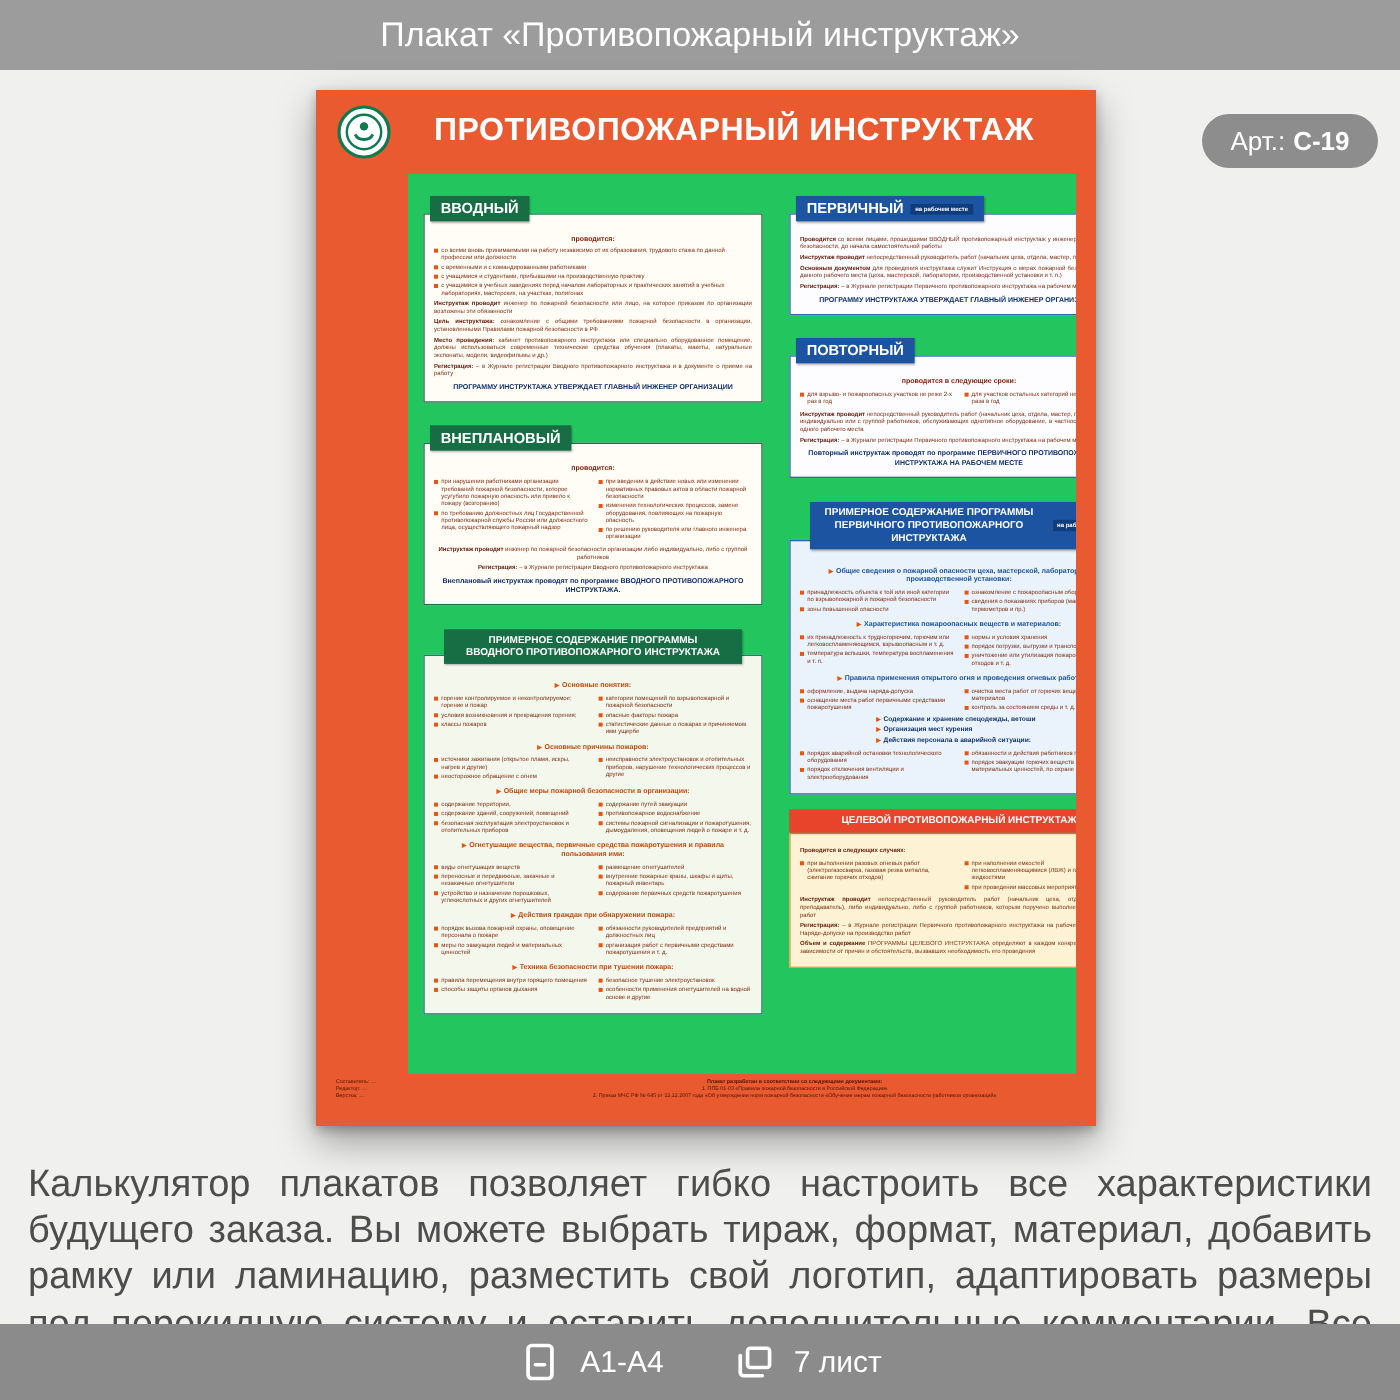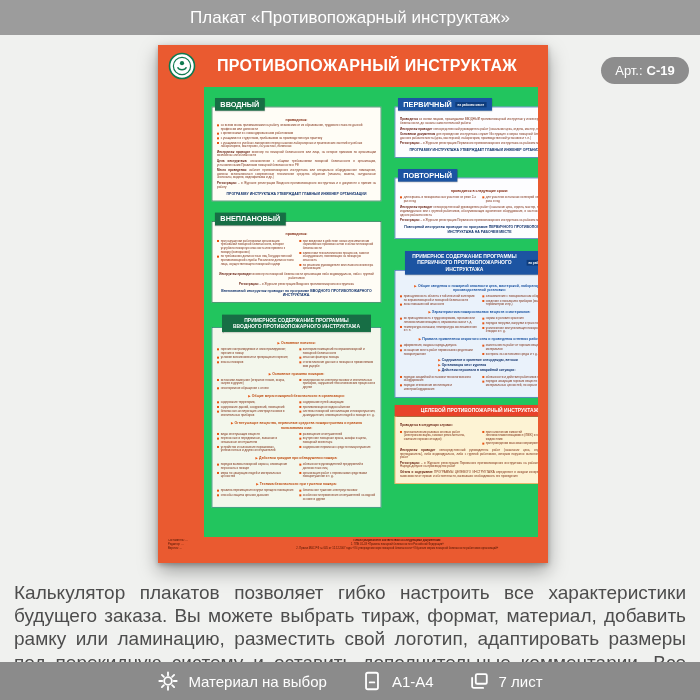--- a/index.html
+++ b/index.html
@@ -568,27 +568,20 @@
         </div>
     </div>
   </div>
 </div>
 
 <p class="desc">Калькулятор плакатов позволяет гибко настроить все характеристики будущего заказа. Вы можете выбрать тираж, формат, материал, добавить рамку или ламинацию, разместить свой логотип, адаптировать размеры под перекидную систему и оставить дополнительные комментарии. Все изменения сразу отражаются в итоговой стоимости, что делает процесс заказа быстрым и прозрачным</p>
 
 <div class="footerbar">
   <div class="fitem">
     <svg class="ficon" viewBox="0 0 24 24">
-      <circle cx="12" cy="12" r="4.2"></circle>
-      <path d="M12 2.5v3.2M12 18.3v3.2M2.5 12h3.2M18.3 12h3.2M5.3 5.3l2.2 2.2M16.5 16.5l2.2 2.2M18.7 5.3l-2.2 2.2M7.5 16.5l-2.2 2.2"></path>
-    </svg>
-    <span>Материал на выбор</span>
-  </div>
-  <div class="fitem">
-    <svg class="ficon" viewBox="0 0 24 24">
       <rect x="5.5" y="3" width="13" height="18" rx="2"></rect>
       <path d="M9.5 13.5h5"></path>
     </svg>
     <span>А1-А4</span>
   </div>
   <div class="fitem">
     <svg class="ficon" viewBox="0 0 24 24">
       <rect x="8.5" y="4.5" width="12" height="10.5" rx="1.5"></rect>
       <path d="M4.5 8.5v9.2a1.8 1.8 0 0 0 1.8 1.8h10.2"></path>
     </svg>

